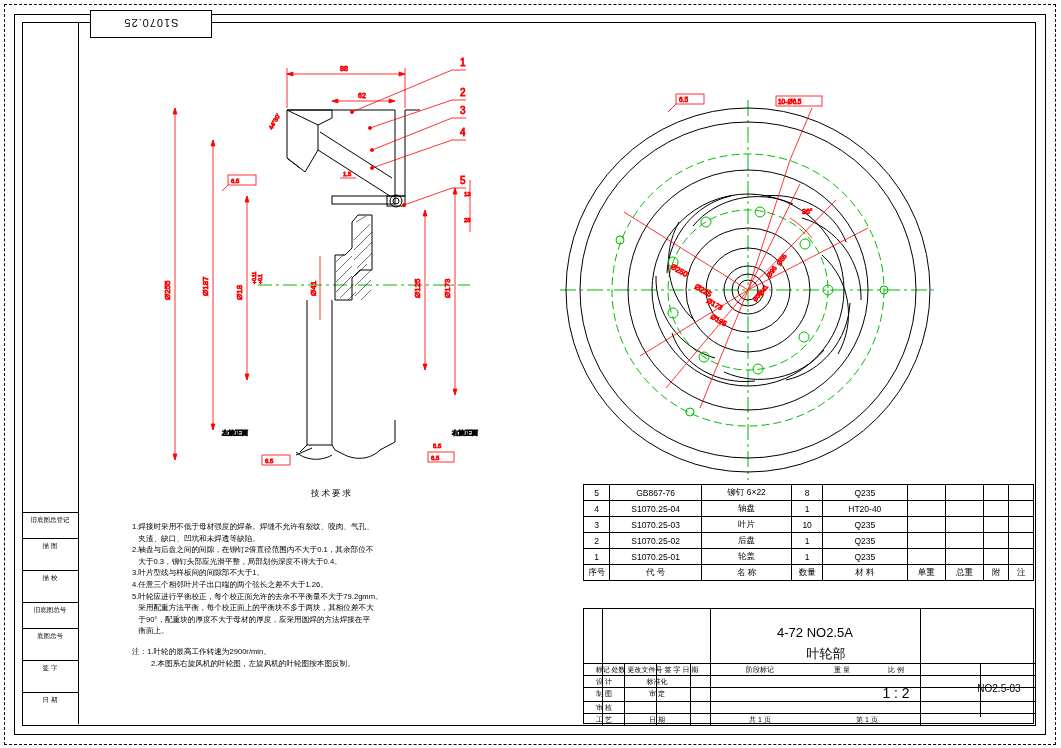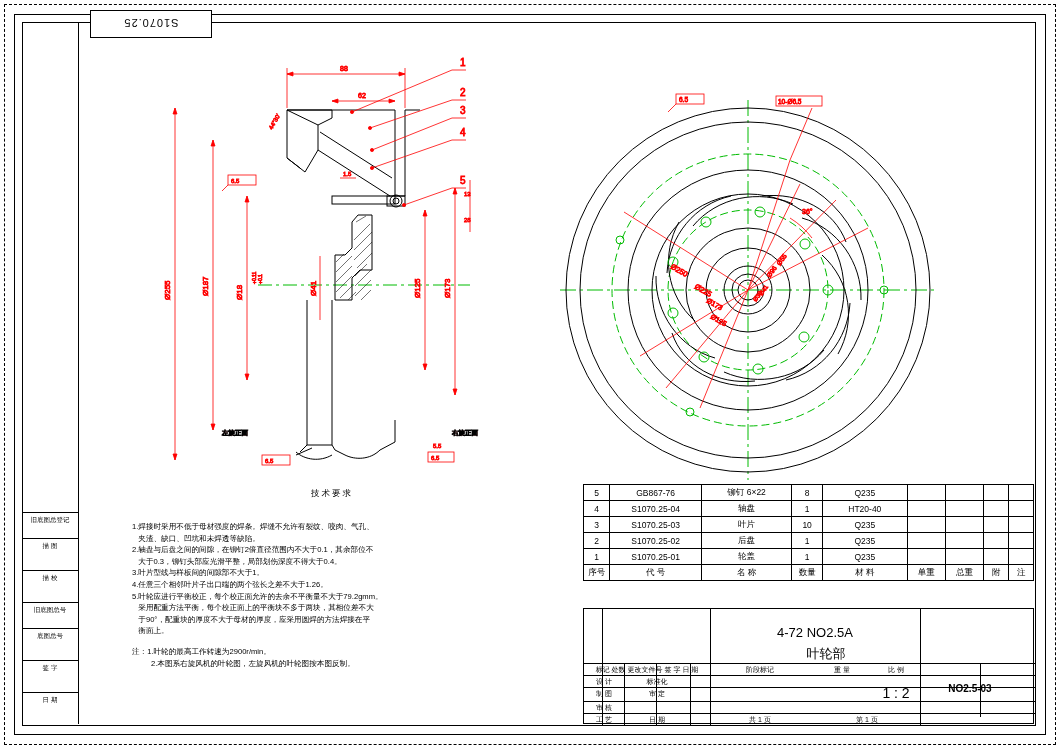--- a/index.html
+++ b/index.html
@@ -437,16 +437,16 @@
     <div class="big2" style="top:36px;margin-left:11px;">叶轮部</div>
 
     <div class="cellTxt" style="left:126px;top:56px;width:100px;">阶段标记</div>
     <div class="cellTxt" style="left:230px;top:56px;width:56px;">重  量</div>
     <div class="cellTxt" style="left:288px;top:56px;width:48px;">比  例</div>
     <div class="cellTxt" style="left:288px;top:80px;width:48px;font-size:14px;">1 : 2</div>
 
     <div class="cellTxt" style="left:126px;top:106px;width:100px;">共   1   页</div>
     <div class="cellTxt" style="left:230px;top:106px;width:106px;">第   1   页</div>
 
-    <div class="code" style="left:331px;top:74px;font-weight:bold;">NO2.5-03</div>
+    <div class="code" style="left:360px;top:74px;">NO2.5-03</div>
   </div>
 
 </div>
 
 </body></html>

